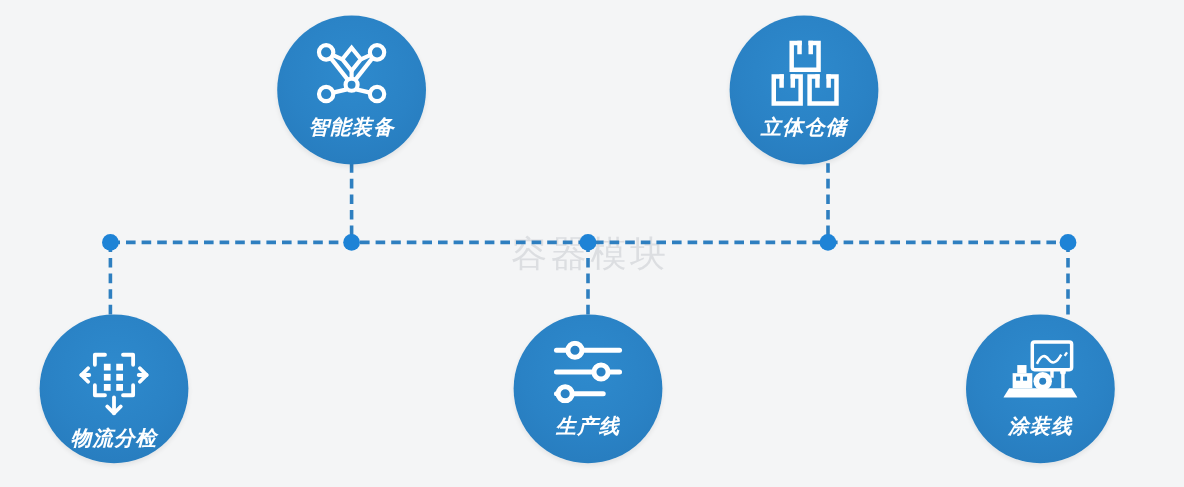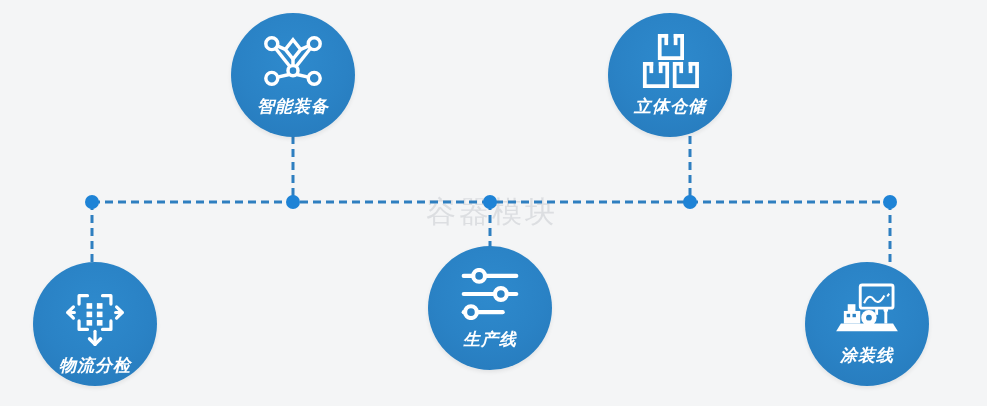--- a/index.html
+++ b/index.html
@@ -49,21 +49,21 @@
     color:#ffffff;
     font-size:17px;
     font-weight:600;
     letter-spacing:1px;
     white-space:nowrap;
     font-style:italic;
   }
   .node-smart{left:231px;top:13px;}
   .node-warehouse{left:608px;top:13px;}
   .node-logistics{left:33px;top:262px;justify-content:center;}
-  .node-production{left:428px;top:246px;}
+  .node-production{left:428px;top:262px;}
   .node-painting{left:805px;top:262px;}
 </style>
 </head>
 <body>
 
 <div class="canvas">
 
   <div class="watermark">容器模块</div>
 
   <svg class="connectors" width="987" height="406" viewBox="0 0 987 406">

